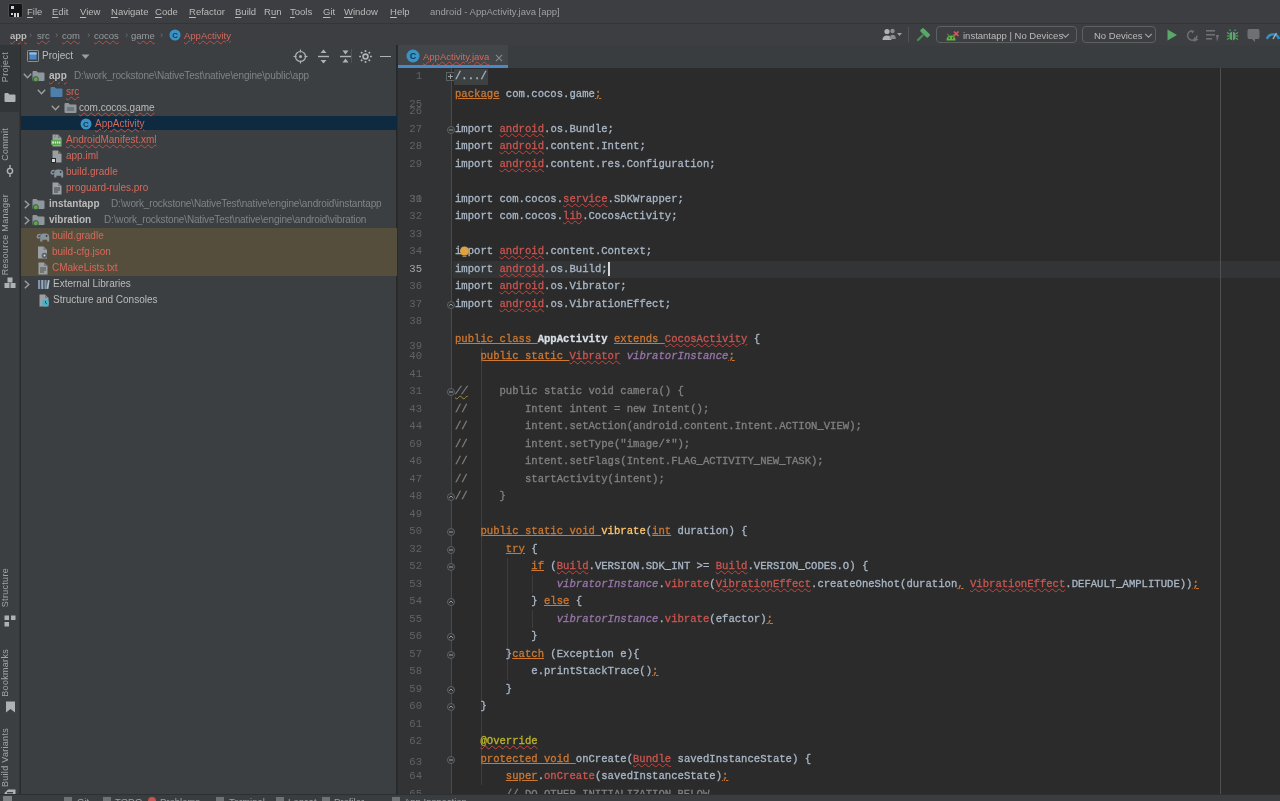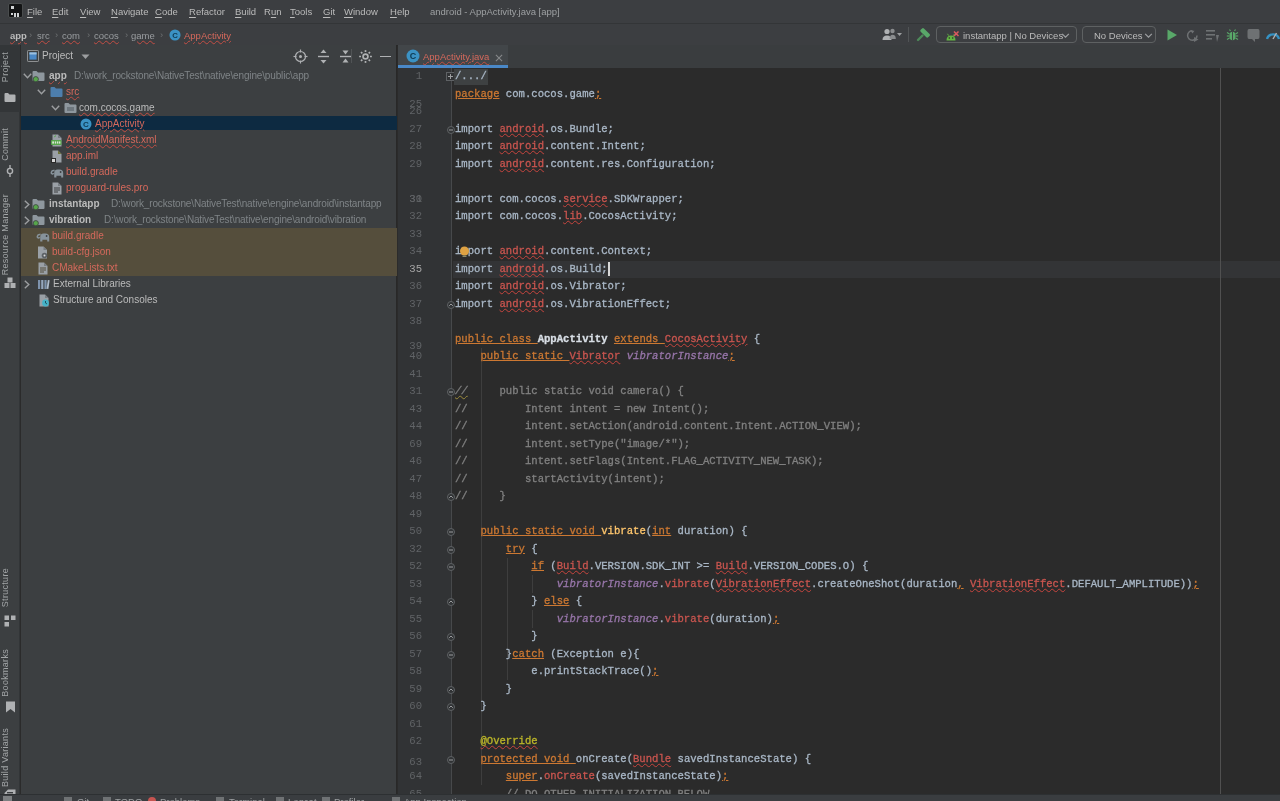--- a/index.html
+++ b/index.html
@@ -492,21 +492,21 @@
   <div class="cl" style="top:523px"><span class="g">    </span><span class="k">public static void </span><span class="y">vibrate</span><span class="g">(</span><span class="k">int</span><span class="g"> duration) {</span></div>
   <div class="num" style="top:540.5px;color:#606366">32</div>
   <div class="cl" style="top:540.5px"><span class="g">        </span><span class="k">try</span><span class="g"> {</span></div>
   <div class="num" style="top:558px;color:#606366">52</div>
   <div class="cl" style="top:558px"><span class="g">            </span><span class="k">if</span><span class="g"> (</span><span class="rq">Build</span><span class="g">.VERSION.SDK_INT &gt;= </span><span class="rq">Build</span><span class="g">.VERSION_CODES.O) {</span></div>
   <div class="num" style="top:575.5px;color:#606366">53</div>
   <div class="cl" style="top:575.5px"><span class="g">                </span><span class="p">vibratorInstance</span><span class="g">.</span><span class="r">vibrate</span><span class="g">(</span><span class="rq">VibrationEffect</span><span class="g">.createOneShot(duration</span><span class="k">,</span><span class="g"> </span><span class="rq">VibrationEffect</span><span class="g">.DEFAULT_AMPLITUDE))</span><span class="k">;</span></div>
   <div class="num" style="top:593px;color:#606366">54</div>
   <div class="cl" style="top:593px"><span class="g">            } </span><span class="k">else</span><span class="g"> {</span></div>
   <div class="num" style="top:610.5px;color:#606366">55</div>
-  <div class="cl" style="top:610.5px"><span class="g">                </span><span class="p">vibratorInstance</span><span class="g">.</span><span class="r">vibrate</span><span class="g">(duration)</span><span class="k">;</span></div>
+  <div class="cl" style="top:610.5px"><span class="g">                </span><span class="p">vibratorInstance</span><span class="g">.</span><span class="r">vibrate</span><span class="g">(efactor)</span><span class="k">;</span></div>
   <div class="num" style="top:628px;color:#606366">56</div>
   <div class="cl" style="top:628px"><span class="g">            }</span></div>
   <div class="num" style="top:645.5px;color:#606366">57</div>
   <div class="cl" style="top:645.5px"><span class="g">        }</span><span class="k">catch</span><span class="g"> (Exception e){</span></div>
   <div class="num" style="top:663px;color:#606366">58</div>
   <div class="cl" style="top:663px"><span class="g">            e.printStackTrace()</span><span class="k">;</span></div>
   <div class="num" style="top:680.5px;color:#606366">59</div>
   <div class="cl" style="top:680.5px"><span class="g">        }</span></div>
   <div class="num" style="top:698px;color:#606366">60</div>
   <div class="cl" style="top:698px"><span class="g">    }</span></div>

